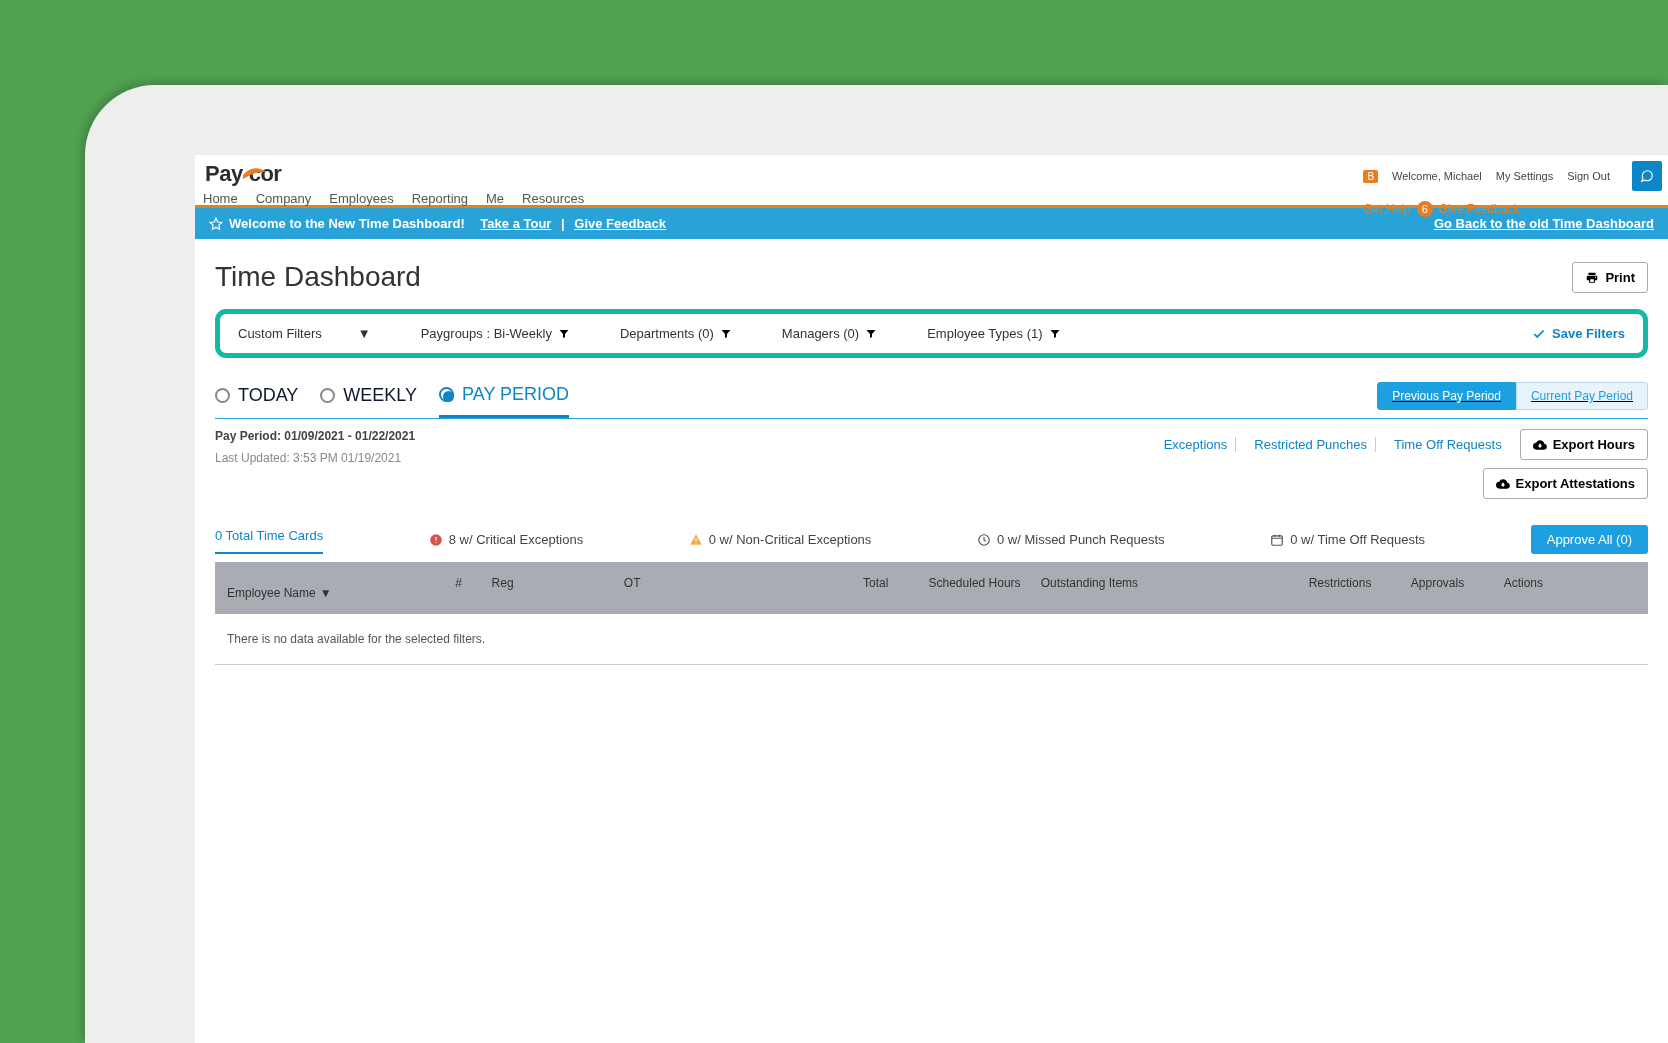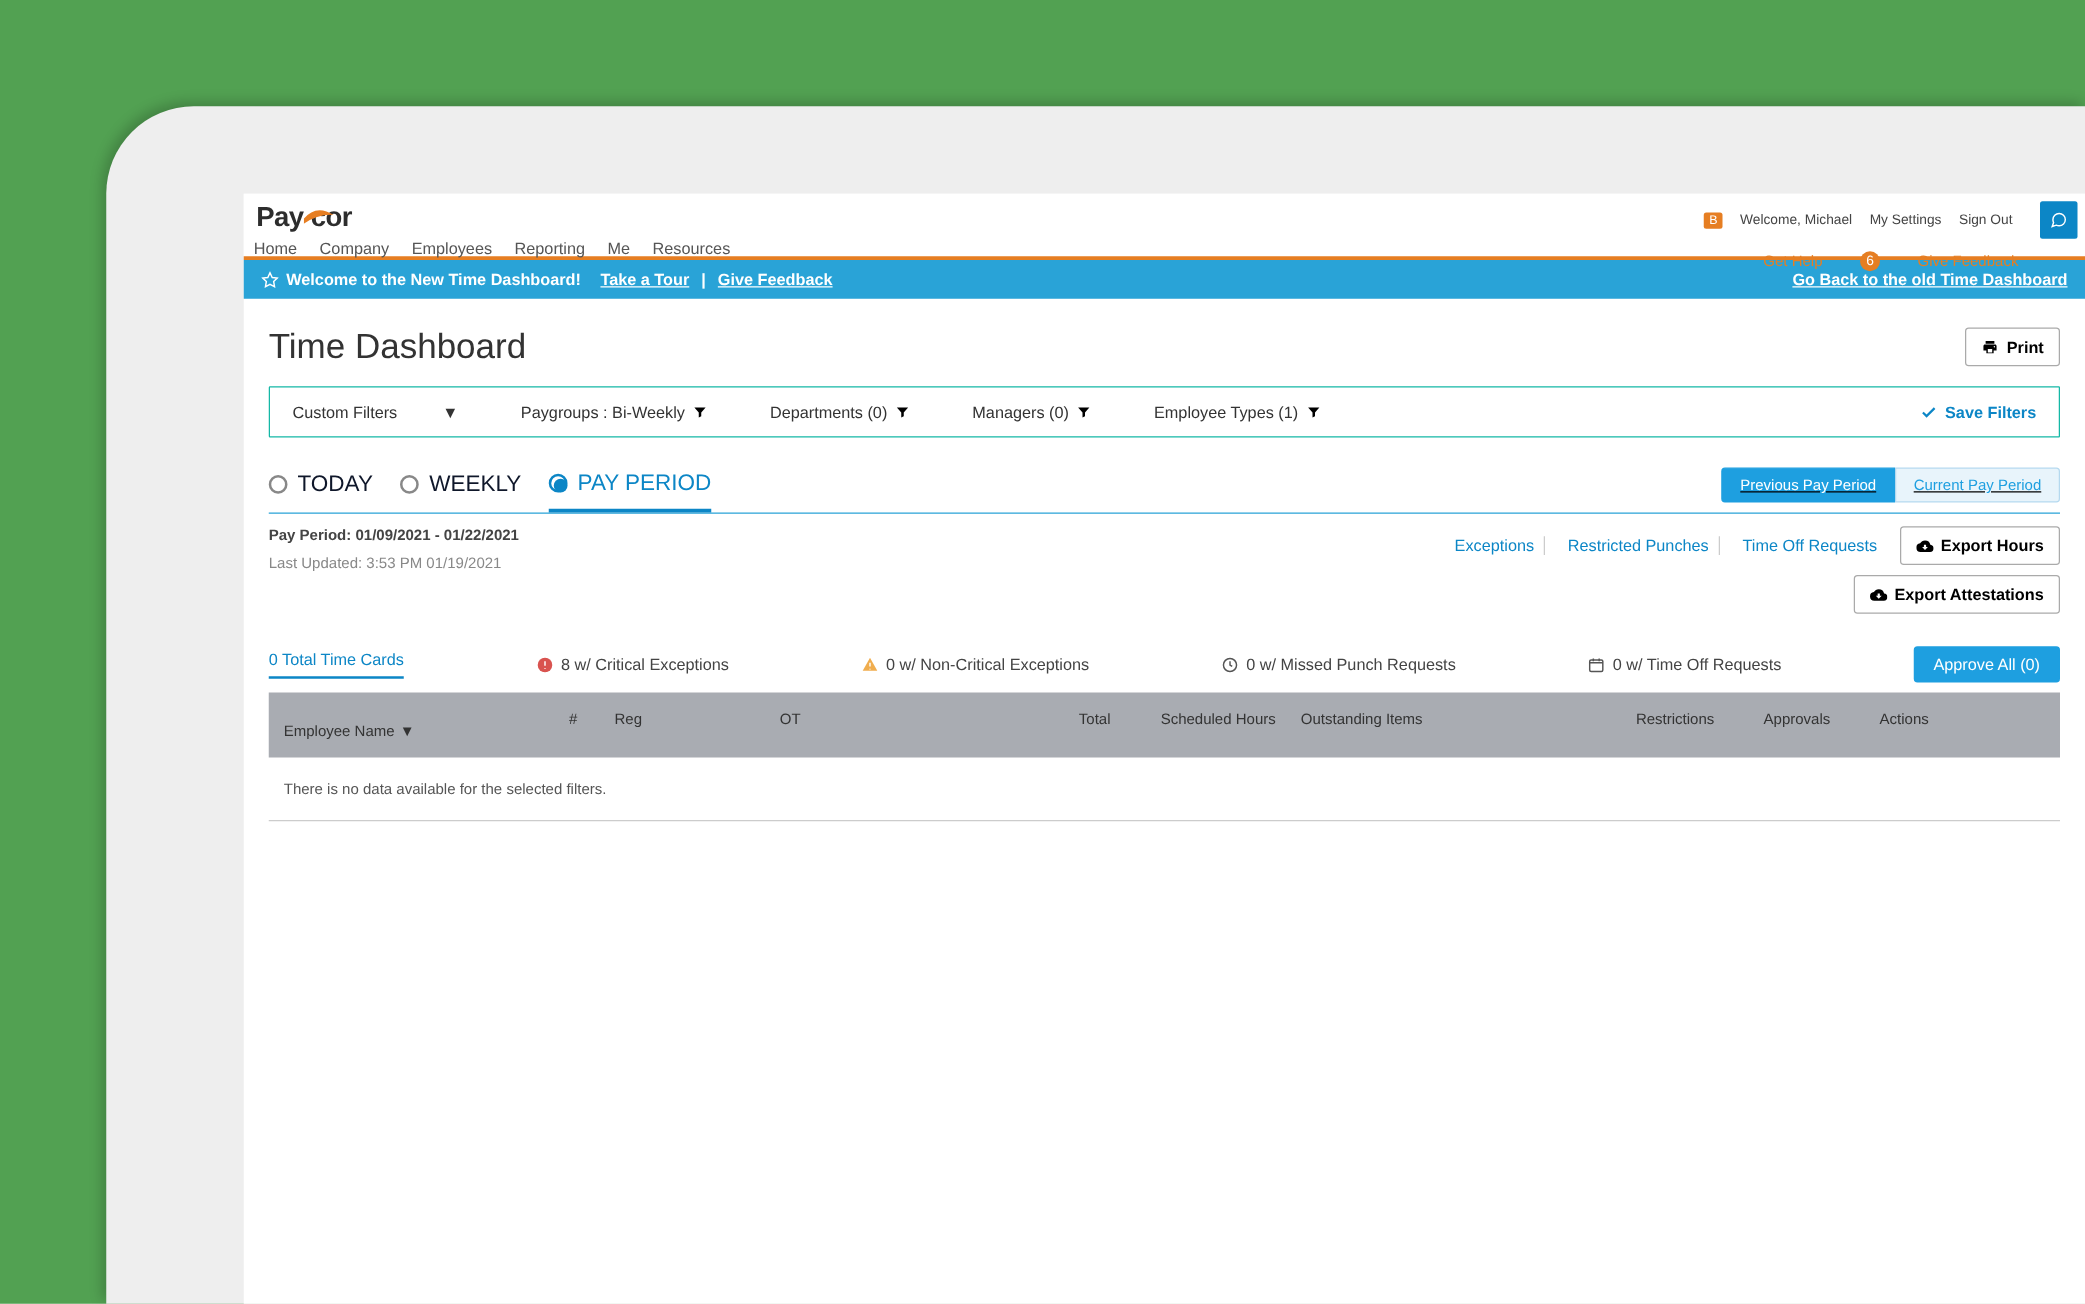--- a/index.html
+++ b/index.html
@@ -44,21 +44,21 @@
   color: #2d2d2d;
   position: relative;
   padding-left: 2px;
   letter-spacing: -0.5px;
 }
 .logo svg { position: relative; top: 1px; }
 .nav-row { display: flex; gap: 18px; margin-top: 4px; font-size: 13px; color: #555; }
 .nav-row span { cursor: pointer; }
 .top-right { text-align: right; padding: 6px 6px 0 0; font-size: 11px; color: #444; }
 .tr-row1 { display: flex; gap: 14px; justify-content: flex-end; align-items: center; }
-.tr-row2 { display: flex; gap: 30px; justify-content: center; align-items: center; margin-top: 10px; color: #e67e22; font-size: 12px;}
+.tr-row2 { display: flex; gap: 6px; justify-content: flex-start; align-items: center; margin-top: 10px; color: #e67e22; font-size: 12px;}
 .badge-sq { background: #e67e22; color: #fff; font-size: 10px; padding: 1px 4px; border-radius: 2px; }
 .badge-circle { background: #e67e22; color: #fff; font-size: 11px; width: 16px; height: 16px; border-radius: 50%; display: inline-flex; align-items: center; justify-content: center; }
 .chat-btn { background: #0c86c6; width: 30px; height: 30px; display: inline-flex; align-items: center; justify-content: center; color: #fff; border-radius: 2px; margin-left: 8px;}
 .orange-line { height: 3px; background: #e67e22; }
 .blue-banner {
   background: #29a3d7;
   color: #fff;
   display: flex;
   justify-content: space-between;
   align-items: center;
@@ -66,22 +66,22 @@
   font-size: 13px;
   font-weight: 600;
 }
 .blue-banner a { color: #fff; text-decoration: underline; }
 .banner-left { display: flex; align-items: center; gap: 6px; }
 .content { padding: 22px 20px; }
 .title-row { display: flex; justify-content: space-between; align-items: flex-end; }
 .page-title { font-size: 28px; font-weight: 400; color: #333; }
 .btn { background: #fff; border: 1px solid #aaa; border-radius: 3px; padding: 7px 12px; font-size: 13px; cursor: pointer; display: inline-flex; align-items: center; gap: 6px; font-weight: 600;}
 .filter-bar {
-  border: 1px solid #14b8a6;
-  border-radius: 1px;
+  border: 5px solid #14b8a6;
+  border-radius: 11px;
   margin-top: 16px;
   padding: 12px 18px;
   display: flex;
   align-items: center;
   font-size: 13px;
   color: #333;
 }
 .filter-item { display: inline-flex; align-items: center; gap: 6px; margin-right: 50px; cursor: pointer; }
 .filter-save { margin-left: auto; color: #0c86c6; font-weight: 600; display: flex; align-items: center; gap: 6px; cursor: pointer;}
 .tabs-row { display: flex; align-items: center; margin-top: 24px; border-bottom: 1px solid #29a3d7; }
@@ -96,21 +96,21 @@
 .pill.inactive { background: #e8f4fb; color: #1e9fe0; }
 .pill:first-child { border-radius: 3px 0 0 3px; }
 .pill:last-child { border-radius: 0 3px 3px 0; }
 .sub-row { display: flex; justify-content: space-between; margin-top: 10px; }
 .sub-left { font-size: 12px; color: #444; }
 .sub-left .muted { color: #888; margin-top: 8px; }
 .sub-right { display: flex; flex-direction: column; align-items: flex-end; gap: 8px; }
 .link-row { display: flex; align-items: center; gap: 10px; font-size: 13px; }
 .vlink { color: #0c86c6; cursor: pointer; padding: 0 8px; border-right: 1px solid #ccc; }
 .vlink:last-of-type { border-right: none; }
-.stats-row { display: flex; align-items: center; margin-top: 26px; font-size: 13px; color: #444; justify-content: space-between; }
+.stats-row { display: flex; margin-top: 26px; font-size: 13px; color: #444; justify-content: space-between; }
 .stat { display: flex; align-items: center; gap: 6px; }
 .stat.total { color: #0c86c6; border-bottom: 2px solid #0c86c6; padding-bottom: 6px; }
 .approve-btn { background: #1e9fe0; color: #fff; border: none; border-radius: 3px; padding: 7px 16px; font-size: 13px; cursor: pointer; }
 .table-head { background: #a9acb2; display: flex; padding: 14px 12px; margin-top: 8px; font-size: 12px; color: #333; font-weight: 500; }
 .table-head > div { flex: 1; }
 .th-name { flex: 1.5 !important; display: flex; align-items: center; gap: 4px; margin-top: 10px;}
 .th-num { flex: 0.5 !important; text-align: center; }
 .th-sched { text-align: center; }
 .no-data { padding: 18px 12px; font-size: 12px; color: #555; border-bottom: 1px solid #ccc; }
 svg.icon-xs { width: 12px; height: 12px; }

